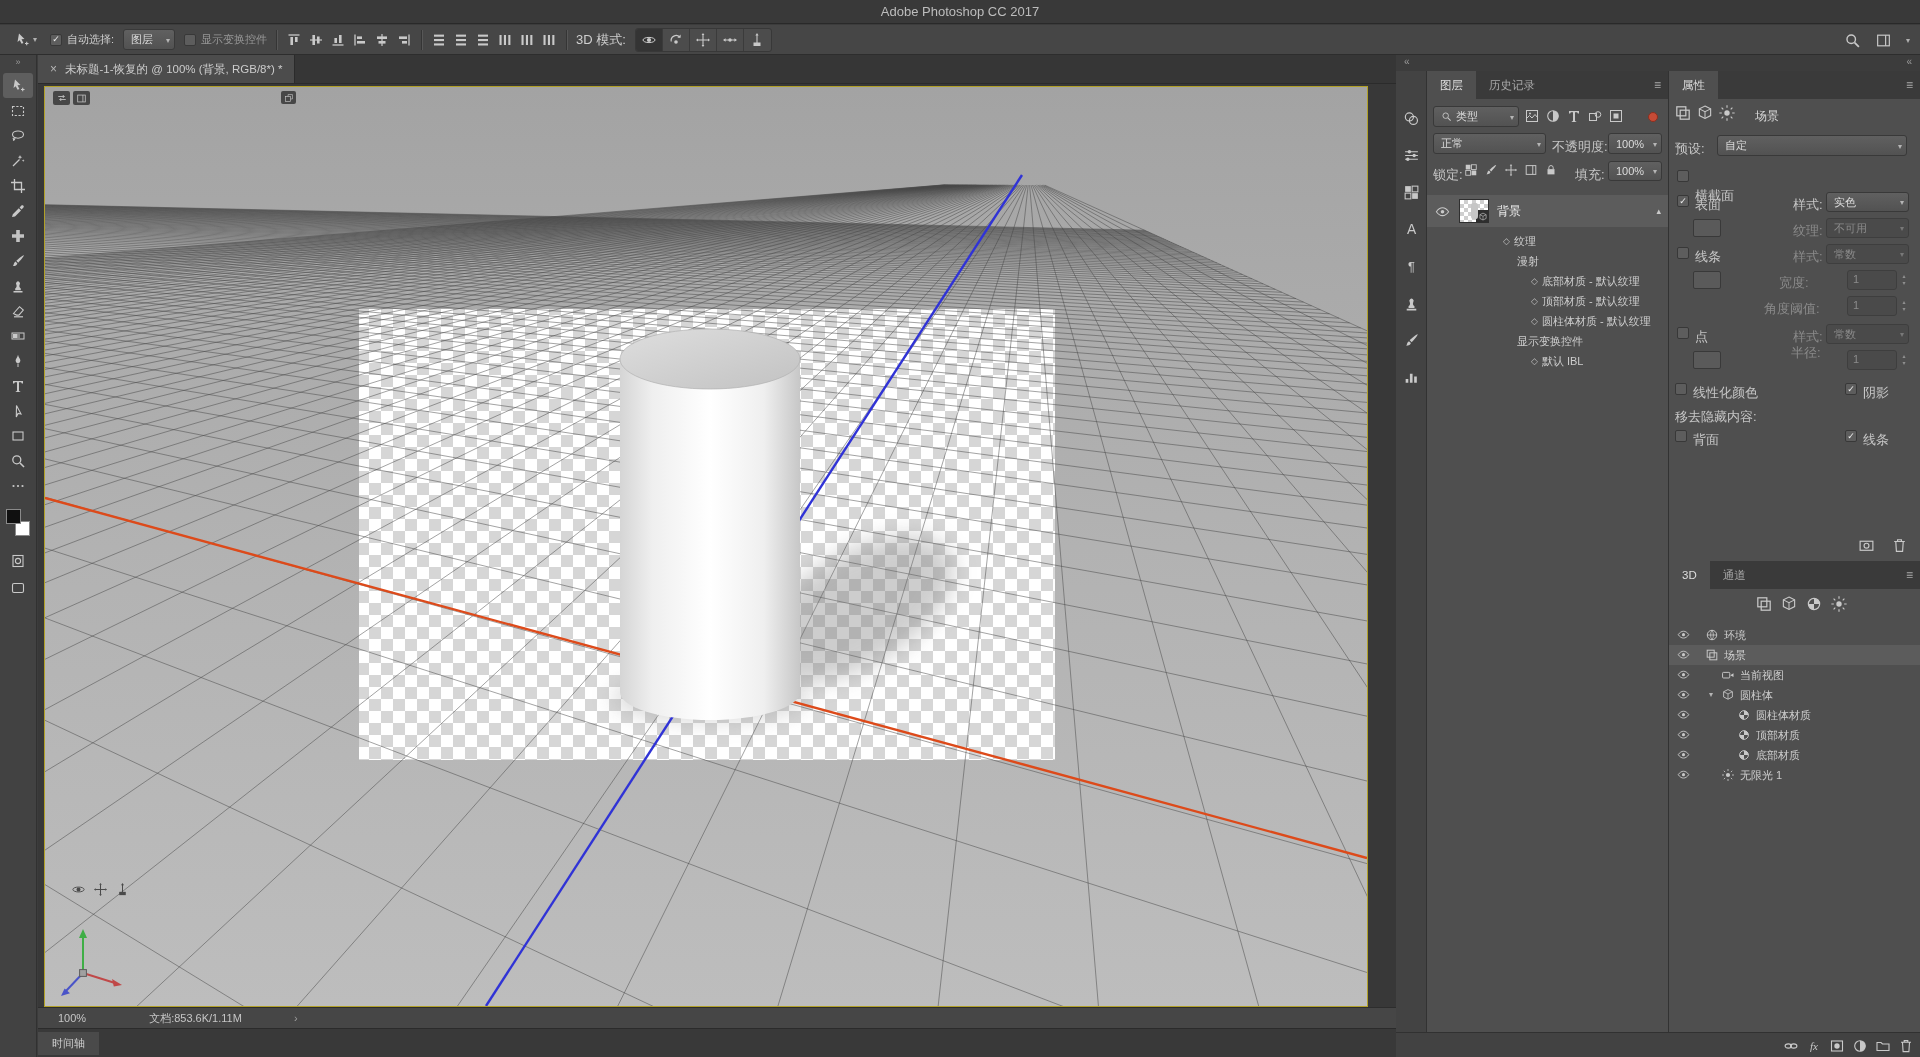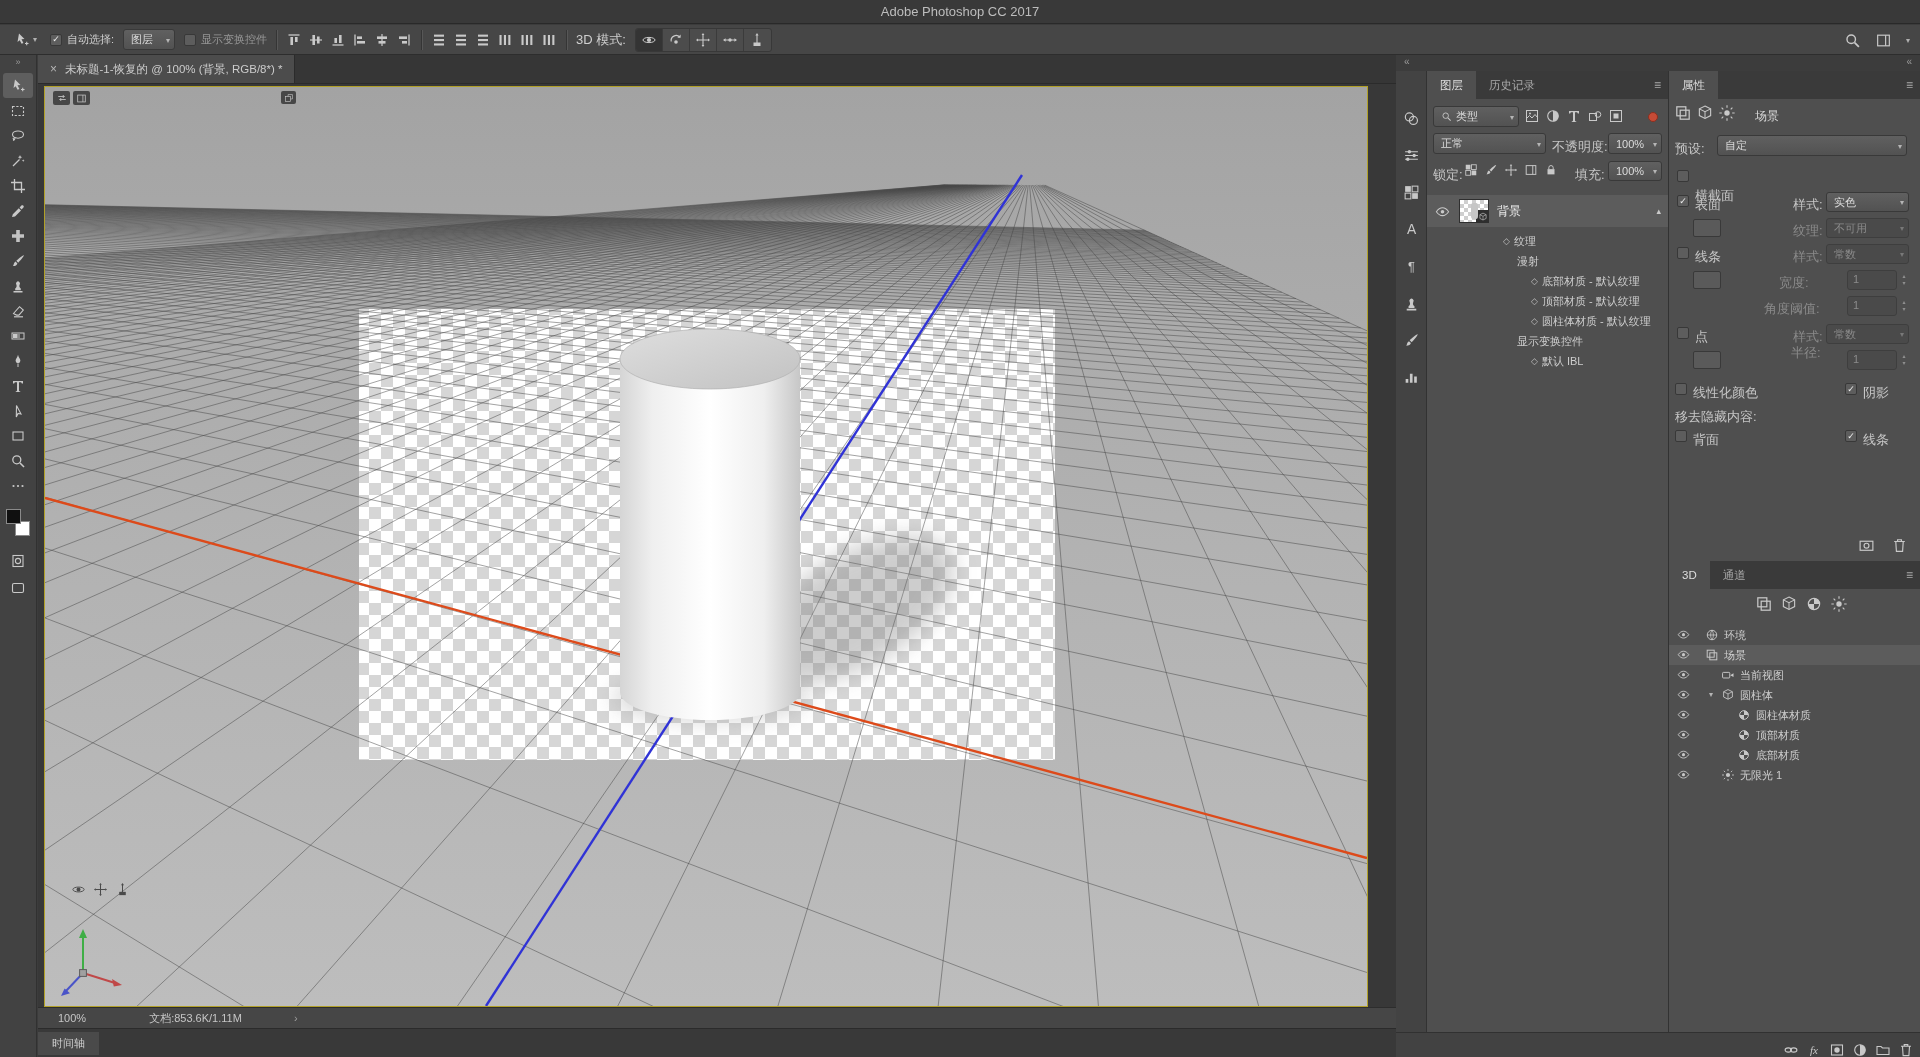--- a/index.html
+++ b/index.html
@@ -132,21 +132,21 @@
   .dia{font-size:9px;margin-right:4px;color:#bdbdbd;line-height:1;}
 
   
   .row3d{position:absolute;left:0;right:0;height:20px;font-size:11px;color:#cdcdcd;}
   .row3d.selected{background:#5c5c5c;}
   .row3d .icn{position:absolute;top:3px;}
   .row3d .exp{position:absolute;top:0;line-height:20px;font-size:8px;color:#b5b5b5;}
   .row3d .lbl3d{position:absolute;top:0;line-height:20px;white-space:nowrap;}
 
   .dockbottom{position:absolute;left:0;right:0;bottom:0;height:25px;background:#424242;border-top:1px solid #313131;}
-  #dockBottomIcons{position:absolute;right:6px;top:0;height:25px;display:flex;align-items:flex-end;gap:7px;}
+  #dockBottomIcons{position:absolute;right:6px;top:0;height:25px;display:flex;align-items:center;gap:7px;}
   .propbottom{position:absolute;right:12px;top:438px;display:flex;gap:16px;color:#c3c3c3;}
 </style>
 </head>
 <body>
 
 <div id="app">
 
   <div class="titlebar">
     <span>Adobe Photoshop CC 2017</span>
   </div>

